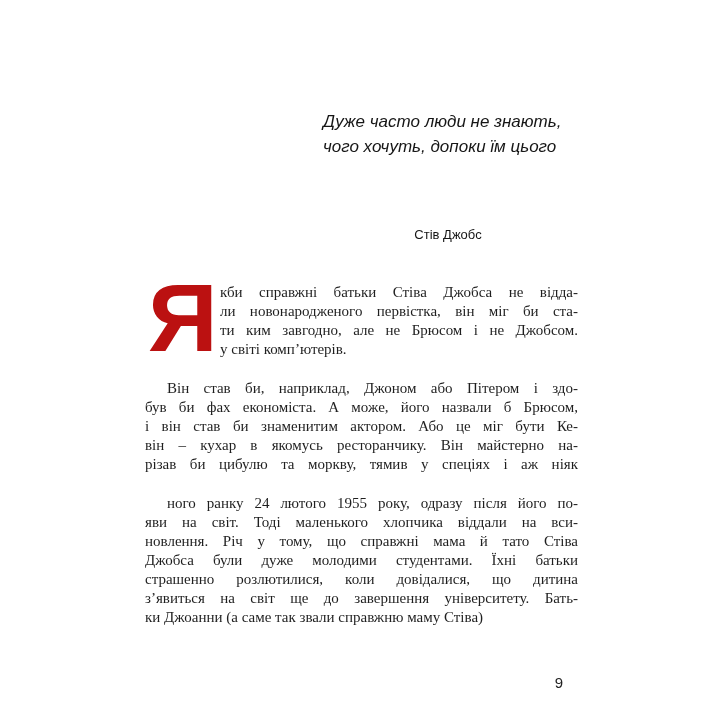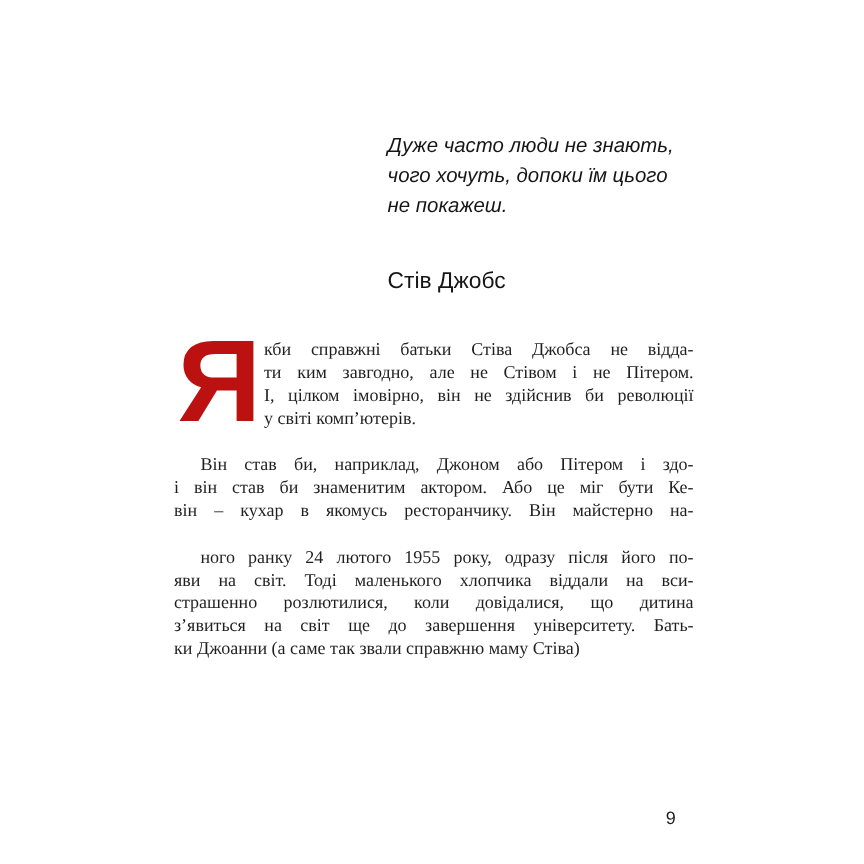--- a/index.html
+++ b/index.html
@@ -27,23 +27,23 @@
     line-height: 25px;
     color: #161616;
   }
   .epigraph .line { text-align: left; text-align-last: auto; }
 
   .attribution {
     position: absolute;
     left: 323px;
     top: 224px;
     width: 250px;
-    text-align: left;
+    text-align: center;
     font-family: "Liberation Sans", sans-serif;
-    font-size: 19px;
+    font-size: 13px;
     line-height: 22px;
     color: #161616;
   }
 
   
   .bodytext {
     position: absolute;
     left: 145px;
     top: 283px;
     width: 433px;
@@ -87,51 +87,54 @@
   }
 </style>
 </head>
 <body>
 
 <div class="page">
 
   <div class="epigraph">
       <div class="line">Дуже часто люди не знають,</div>
       <div class="line">чого хочуть, допоки їм цього</div>
-      <div class="line last">не покажеш.</div>
     </div>
 
   <div class="attribution">Стів Джобс</div>
 
   <div class="bodytext">
 
     <div class="para">
       <div class="dropcap">
         <span>Я</span>
       </div>
       <div>
           <div class="line">кби справжні батьки Стіва Джобса не відда-</div>
-          <div class="line">ти ким завгодно, але не Стівом і не Пітером.</div>
-          <div class="line">І, цілком імовірно, він не здійснив би революції</div>
+          <div class="line">ли новонародженого первістка, він міг би ста-</div>
+          <div class="line">ти ким завгодно, але не Брюсом і не Джобсом.</div>
           <div class="line last">у світі комп’ютерів.</div>
         </div>
     </div>
 
     <div class="para indent">
       <div>
           <div class="line">Він став би, наприклад, Джоном або Пітером і здо-</div>
+          <div class="line">був би фах економіста. А може, його назвали б Брюсом,</div>
           <div class="line">і він став би знаменитим актором. Або це міг бути Ке-</div>
           <div class="line">він – кухар в якомусь ресторанчику. Він майстерно на-</div>
+          <div class="line">різав би цибулю та моркву, тямив у спеціях і аж ніяк</div>
         </div>
     </div>
 
     <div class="para indent">
       <div>
           <div class="line">ного ранку 24 лютого 1955 року, одразу після його по-</div>
           <div class="line">яви на світ. Тоді маленького хлопчика віддали на вси-</div>
+          <div class="line">новлення. Річ у тому, що справжні мама й тато Стіва</div>
+          <div class="line">Джобса були дуже молодими студентами. Їхні батьки</div>
           <div class="line">страшенно розлютилися, коли довідалися, що дитина</div>
           <div class="line">з’явиться на світ ще до завершення університету. Бать-</div>
           <div class="line last">ки Джоанни (а саме так звали справжню маму Стіва)</div>
         </div>
     </div>
 
   </div>
 
   <div class="pagenum">9</div>
 

